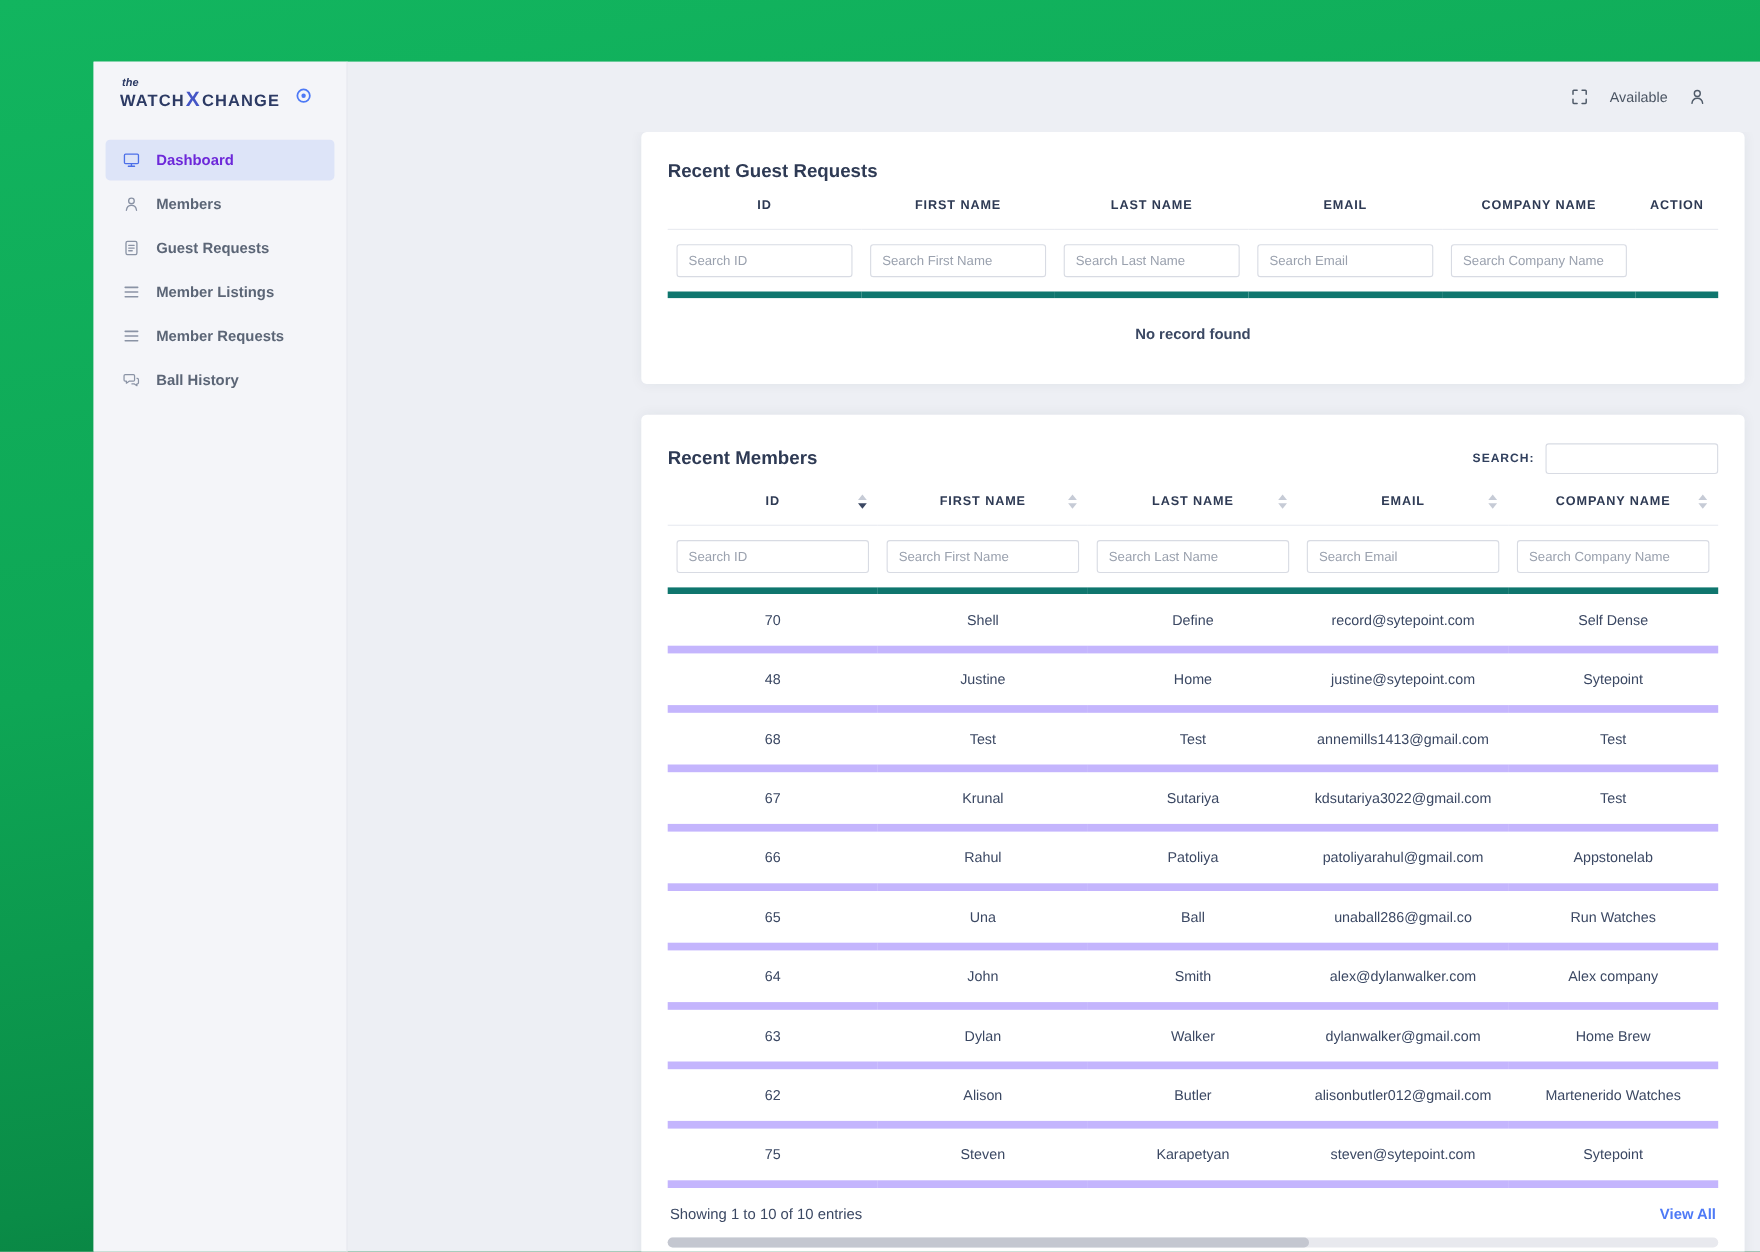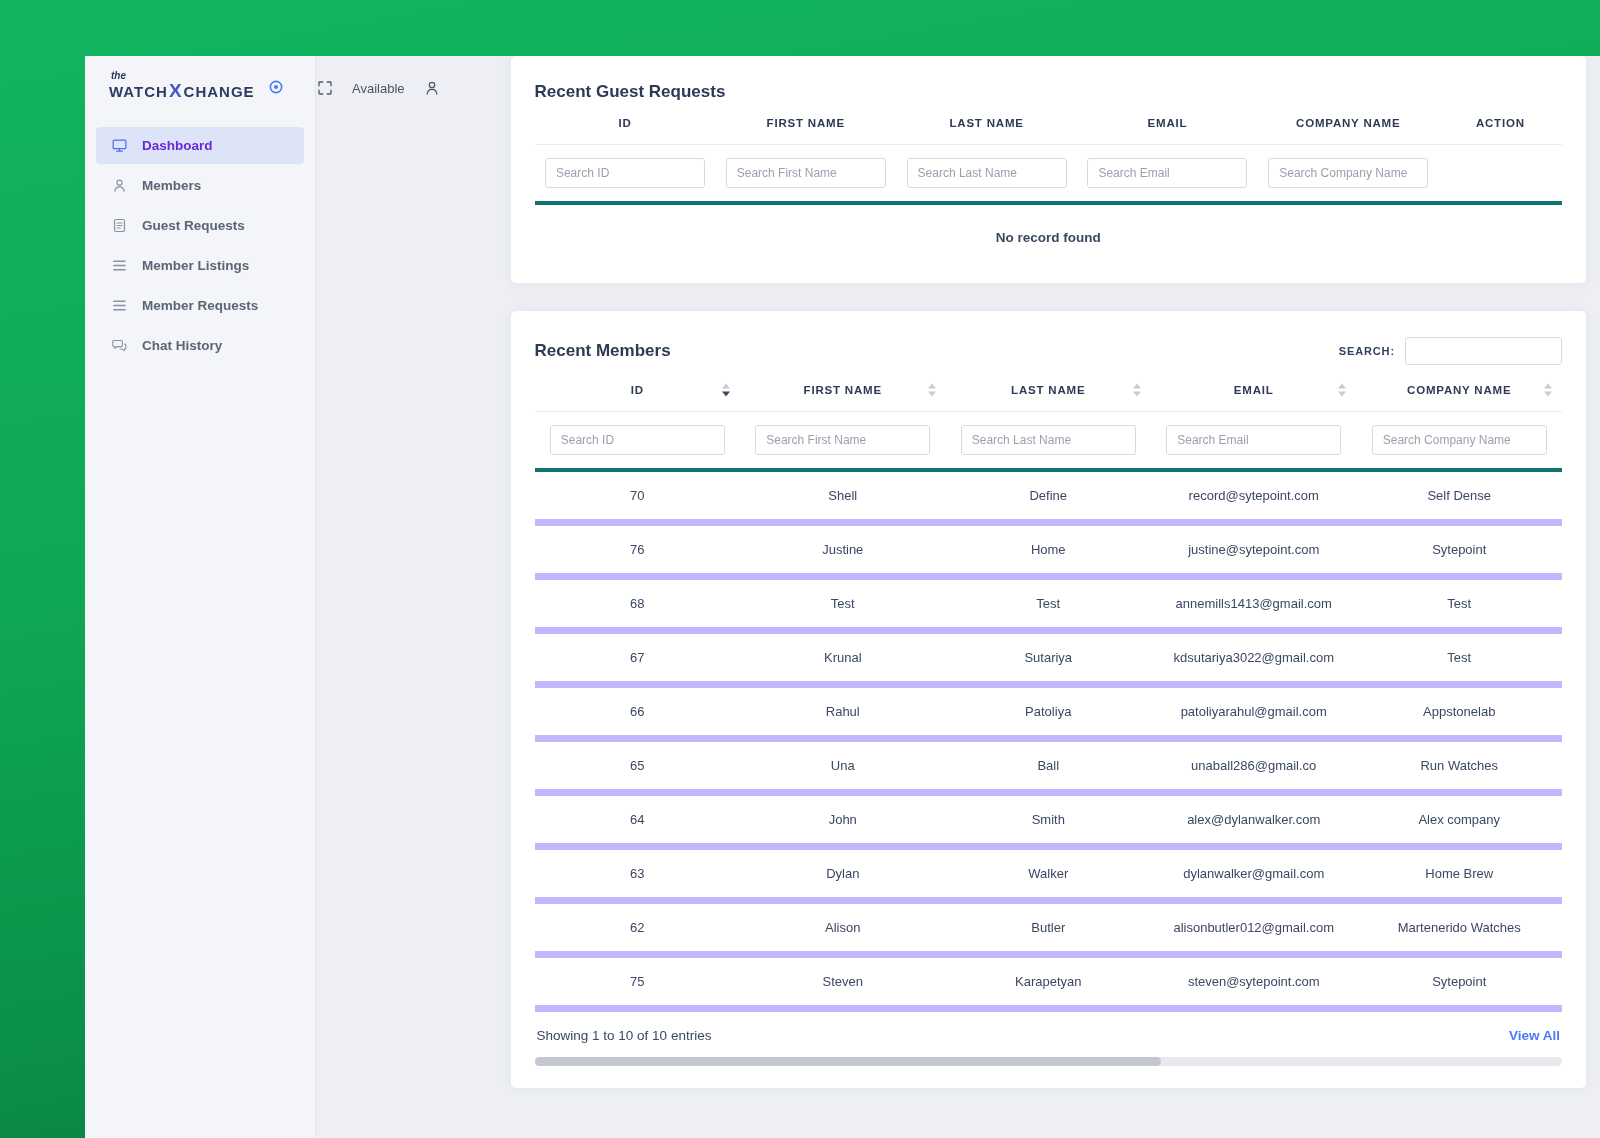--- a/index.html
+++ b/index.html
@@ -23,21 +23,21 @@
   .logo-target { display: inline-flex; margin-top: -8px; }
   .side-item {
     display: flex; align-items: center; gap: 14px;
     margin: 3px 11px; padding: 10px 15px; border-radius: 4px;
     color: #5b6576; font-size: 13.5px; font-weight: 600; cursor: pointer;
   }
   .side-item .side-icon { color: #8a93a5; display: inline-flex; }
   .side-item.active { background: #dde4f8; color: #6d28d9; }
   .side-item.active .side-icon { color: #4c6fe8; }
   
-  .main { flex: 1; display: flex; min-width: 0; }
+  .main { flex: 1; display: flex; flex-direction: column; min-width: 0; align-items: flex-end; }
   .topbar {
     height: 64px; flex-shrink: 0;
     display: flex; align-items: center; justify-content: flex-end; gap: 18px;
     padding-right: 48px; color: #4a5462; font-size: 13px;
   }
   .topbar .icon { display: inline-flex; color: #4f5a68; cursor: pointer; }
   .content { flex: 1; padding: 0 14px 0 22px; overflow: hidden; }
   .card {
     background: #ffffff; border-radius: 5px;
     box-shadow: 0 0 12px rgba(40,50,70,.06);
@@ -48,21 +48,21 @@
   .card-head { display: flex; align-items: center; justify-content: space-between; margin-bottom: 4px; }
   .global-search { display: flex; align-items: center; gap: 10px; }
   .global-search label { font-size: 11px; font-weight: 700; letter-spacing: .08em; color: #31405e; }
   .global-search input { width: 157px; height: 28px; border: 1px solid #d8dbe3; border-radius: 3px; padding: 0 8px; font-size: 12px; color: #3b4863; outline: none; }
   table { width: 100%; border-collapse: collapse; }
   th {
     padding: 15px 8px; font-size: 11.5px; font-weight: 700; letter-spacing: .07em;
     color: #2e3a54; text-align: center; white-space: nowrap;
     border-bottom: 1px solid #e8eaf0; position: relative;
   }
-  .search-row td { padding: 13px 8px; border-bottom: 4px solid #0f766e; text-align: center; }
+  .search-row td { padding: 13px 8px; border-bottom: 6px solid #0f766e; text-align: center; }
   .tbl-search {
     height: 30px; border: 1px solid #d8dbe3; border-radius: 3px;
     padding: 0 10px; font-size: 12px; color: #3b4863; outline: none; background: #fff;
   }
   .guest-table .tbl-search { width: 160px; }
   .members-table .tbl-search { width: 175px; }
   ::placeholder { color: #9aa1ae; }
   .data-row td {
     padding: 16px 8px; font-size: 13px; color: #3b4863; font-weight: 500;
     text-align: center; border-bottom: 7px solid #c4b5fd; white-space: nowrap;
@@ -139,21 +139,21 @@
           </span>
           <span class="side-label">Member Requests</span>
         </div>
         <div class="side-item">
           <span class="side-icon">
             <svg viewBox="0 0 24 24" width="17" height="17" fill="none" stroke="currentColor" stroke-width="1.6" stroke-linejoin="round">
               <path d="M4 5h10.5A1.5 1.5 0 0 1 16 6.5V12a1.5 1.5 0 0 1-1.5 1.5H9L5.5 16v-2.5H4A1.5 1.5 0 0 1 2.5 12V6.5A1.5 1.5 0 0 1 4 5z"></path>
               <path d="M18.5 10h1A1.5 1.5 0 0 1 21 11.5v4a1.5 1.5 0 0 1-1.5 1.5H19v2.2L15.8 17H12"></path>
             </svg>
           </span>
-          <span class="side-label">Chat History</span>
+          <span class="side-label">Ball History</span>
         </div>
       </nav>
   </aside>
 
   <div class="main">
     <header class="topbar">
       <span class="icon">
         <svg viewBox="0 0 24 24" width="18" height="18" fill="none" stroke="currentColor" stroke-width="1.8" stroke-linecap="round">
             <path d="M4 9V5a1 1 0 0 1 1-1h4M15 4h4a1 1 0 0 1 1 1v4M20 15v4a1 1 0 0 1-1 1h-4M9 20H5a1 1 0 0 1-1-1v-4"></path>
           </svg>
@@ -250,21 +250,21 @@
             </thead>
             <tbody>
               <tr class="data-row">
                 <td>70</td>
                 <td>Shell</td>
                 <td>Define</td>
                 <td>record@sytepoint.com</td>
                 <td>Self Dense</td>
               </tr>
               <tr class="data-row">
-                <td>76</td>
+                <td>48</td>
                 <td>Justine</td>
                 <td>Home</td>
                 <td>justine@sytepoint.com</td>
                 <td>Sytepoint</td>
               </tr>
               <tr class="data-row">
                 <td>68</td>
                 <td>Test</td>
                 <td>Test</td>
                 <td>annemills1413@gmail.com</td>

